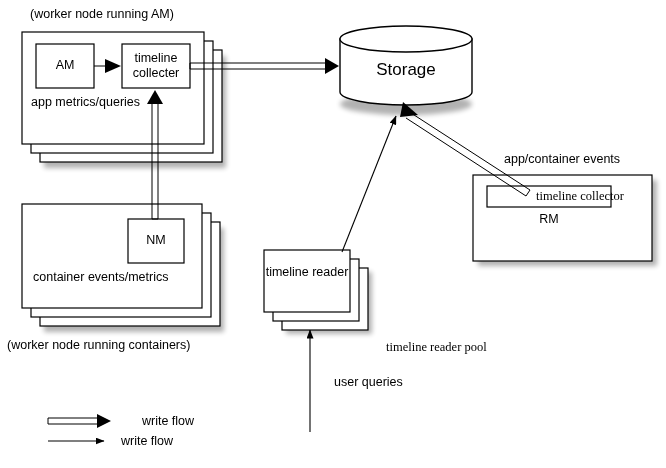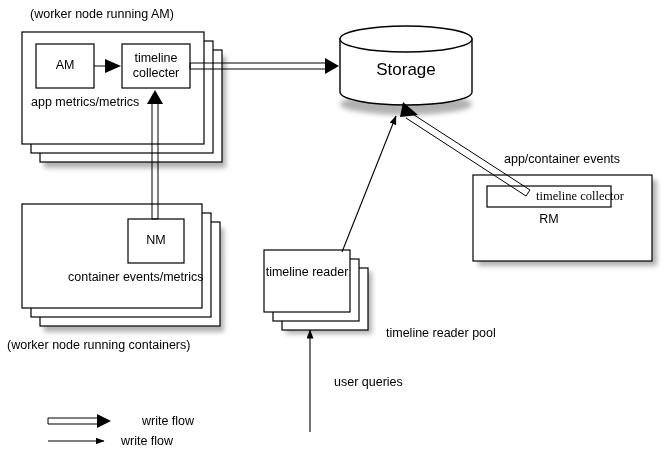--- a/index.html
+++ b/index.html
@@ -161,39 +161,39 @@
   </svg>
 
   <div class="labels">
 
     <div class="lbl" style="left:30px; top:7px;">(worker node running AM)</div>
 
     <div class="lbl ctr" style="left:36px; top:58px; width:58px;">AM</div>
 
     <div class="lbl ctr" style="left:122px; top:51px; width:68px;">timeline collecter</div>
 
-    <div class="lbl" style="left:31px; top:95px;">app metrics/metrics</div>
+    <div class="lbl" style="left:31px; top:95px;">app metrics/queries</div>
 
     <div class="lbl ctr" style="left:128px; top:233px; width:56px;">NM</div>
 
-    <div class="lbl" style="left:33px; top:270px;margin-left:35px;">container events/metrics</div>
+    <div class="lbl" style="left:33px; top:270px;">container events/metrics</div>
 
     <div class="lbl" style="left:7px; top:338px;">(worker node running containers)</div>
 
     <div class="lbl ctr big" style="left:340px; top:62px; width:132px;">Storage</div>
 
     <div class="lbl" style="left:504px; top:152px;">app/container events</div>
 
     <div class="lbl ctr" style="left:512px; top:189px; width:136px;font-family:Liberation Serif, serif;">timeline collector</div>
 
     <div class="lbl ctr" style="left:487px; top:212px; width:124px;">RM</div>
 
     <div class="lbl ctr" style="left:264px; top:265px; width:86px;">timeline reader</div>
 
-    <div class="lbl" style="left:386px; top:326px;">timeline reader pool</div>
+    <div class="lbl" style="left:386px; top:340px;font-family:Liberation Serif, serif;">timeline reader pool</div>
 
     <div class="lbl" style="left:334px; top:375px;">user queries</div>
 
     <div class="lbl" style="left:118px; top:414px;margin-left:24px;">write flow</div>
 
     <div class="lbl" style="left:121px; top:434px;">write flow</div>
 
   </div>
 </div>
 

